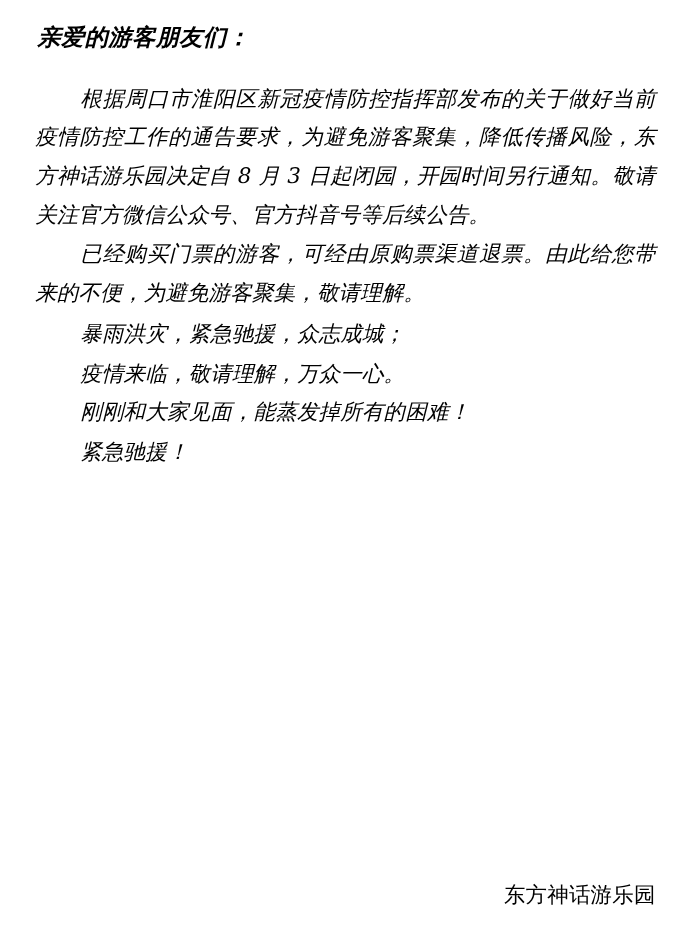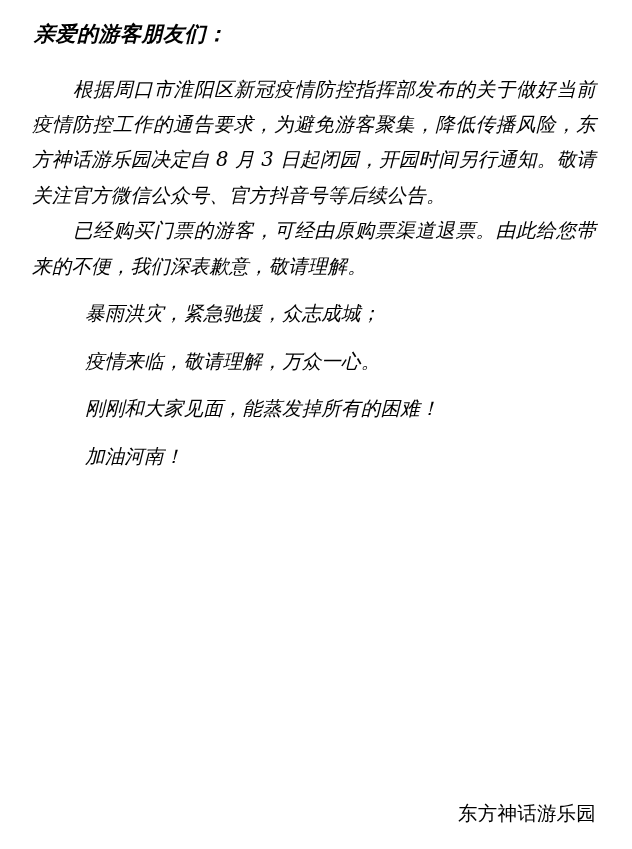--- a/index.html
+++ b/index.html
@@ -41,21 +41,21 @@
   }
   .para {
     margin: 0 0 0 0;
     text-indent: 2.1em;
   }
   .short-lines {
     margin-top: 2px;
   }
   .short-line {
     text-indent: 2.1em;
-    margin: 12px;
+    margin: 0;
     white-space: nowrap;
   }
   .signature {
     position: absolute;
     right: 36px;
     bottom: 16px;
     text-align: right;
     font-size: 19.5px;
     line-height: 1.85;
     letter-spacing: 0.2px;
@@ -68,27 +68,27 @@
 </style>
 </head>
 <body>
 
 <div class="page">
 
   <h1 class="salutation">亲爱的游客朋友们：</h1>
 
   <div class="body-block">
     <p class="para">根据周口市淮阳区新冠疫情防控指挥部发布的关于做好当前疫情防控工作的通告要求，为避免游客聚集，降低传播风险，东方神话游乐园决定自 8 月 3 日起闭园，开园时间另行通知。敬请关注官方微信公众号、官方抖音号等后续公告。</p>
-    <p class="para">已经购买门票的游客，可经由原购票渠道退票。由此给您带来的不便，我们深表歉意，敬请理解。</p>
+    <p class="para">已经购买门票的游客，可经由原购票渠道退票。由此给您带来的不便，为避免游客聚集，敬请理解。</p>
 
     <div class="short-lines">
       <p class="short-line">暴雨洪灾，紧急驰援，众志成城；</p>
       <p class="short-line">疫情来临，敬请理解，万众一心。</p>
       <p class="short-line">刚刚和大家见面，能蒸发掉所有的困难！</p>
-      <p class="short-line">加油河南！</p>
+      <p class="short-line">紧急驰援！</p>
     </div>
   </div>
 
   <div class="signature">
     <p class="sig-line">东方神话游乐园</p>
   </div>
 
 </div>
 
 </body></html>

